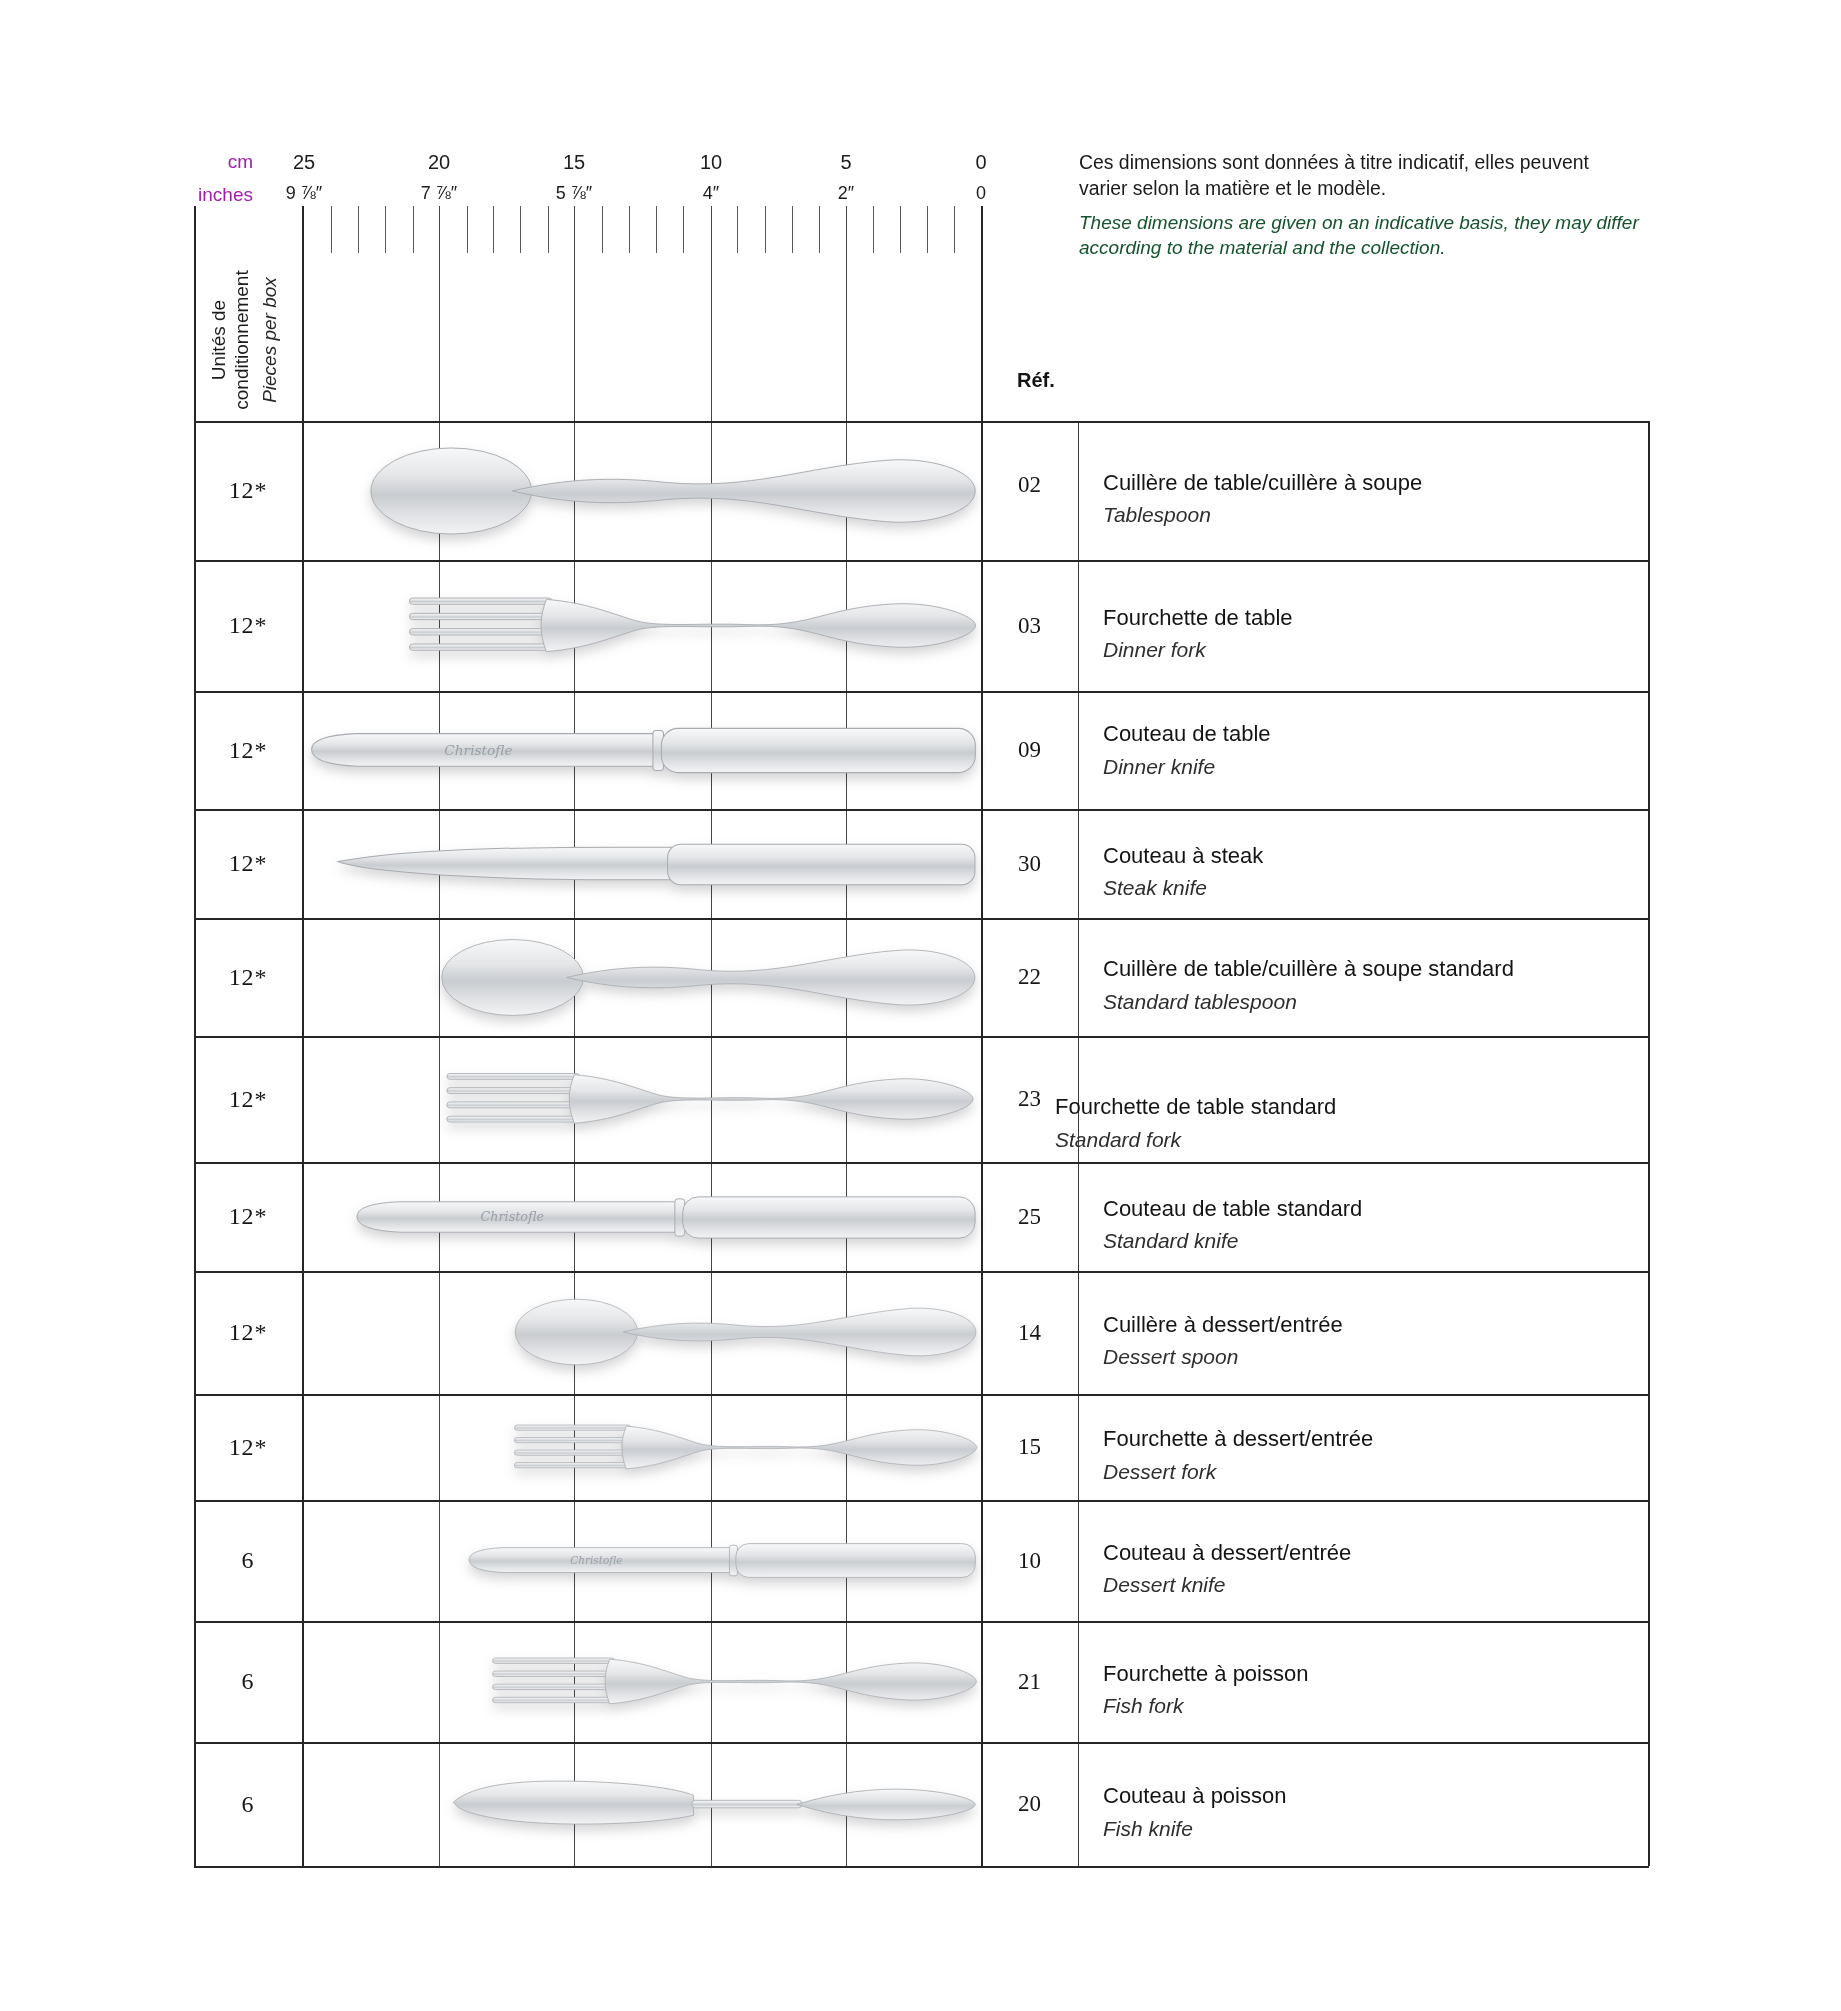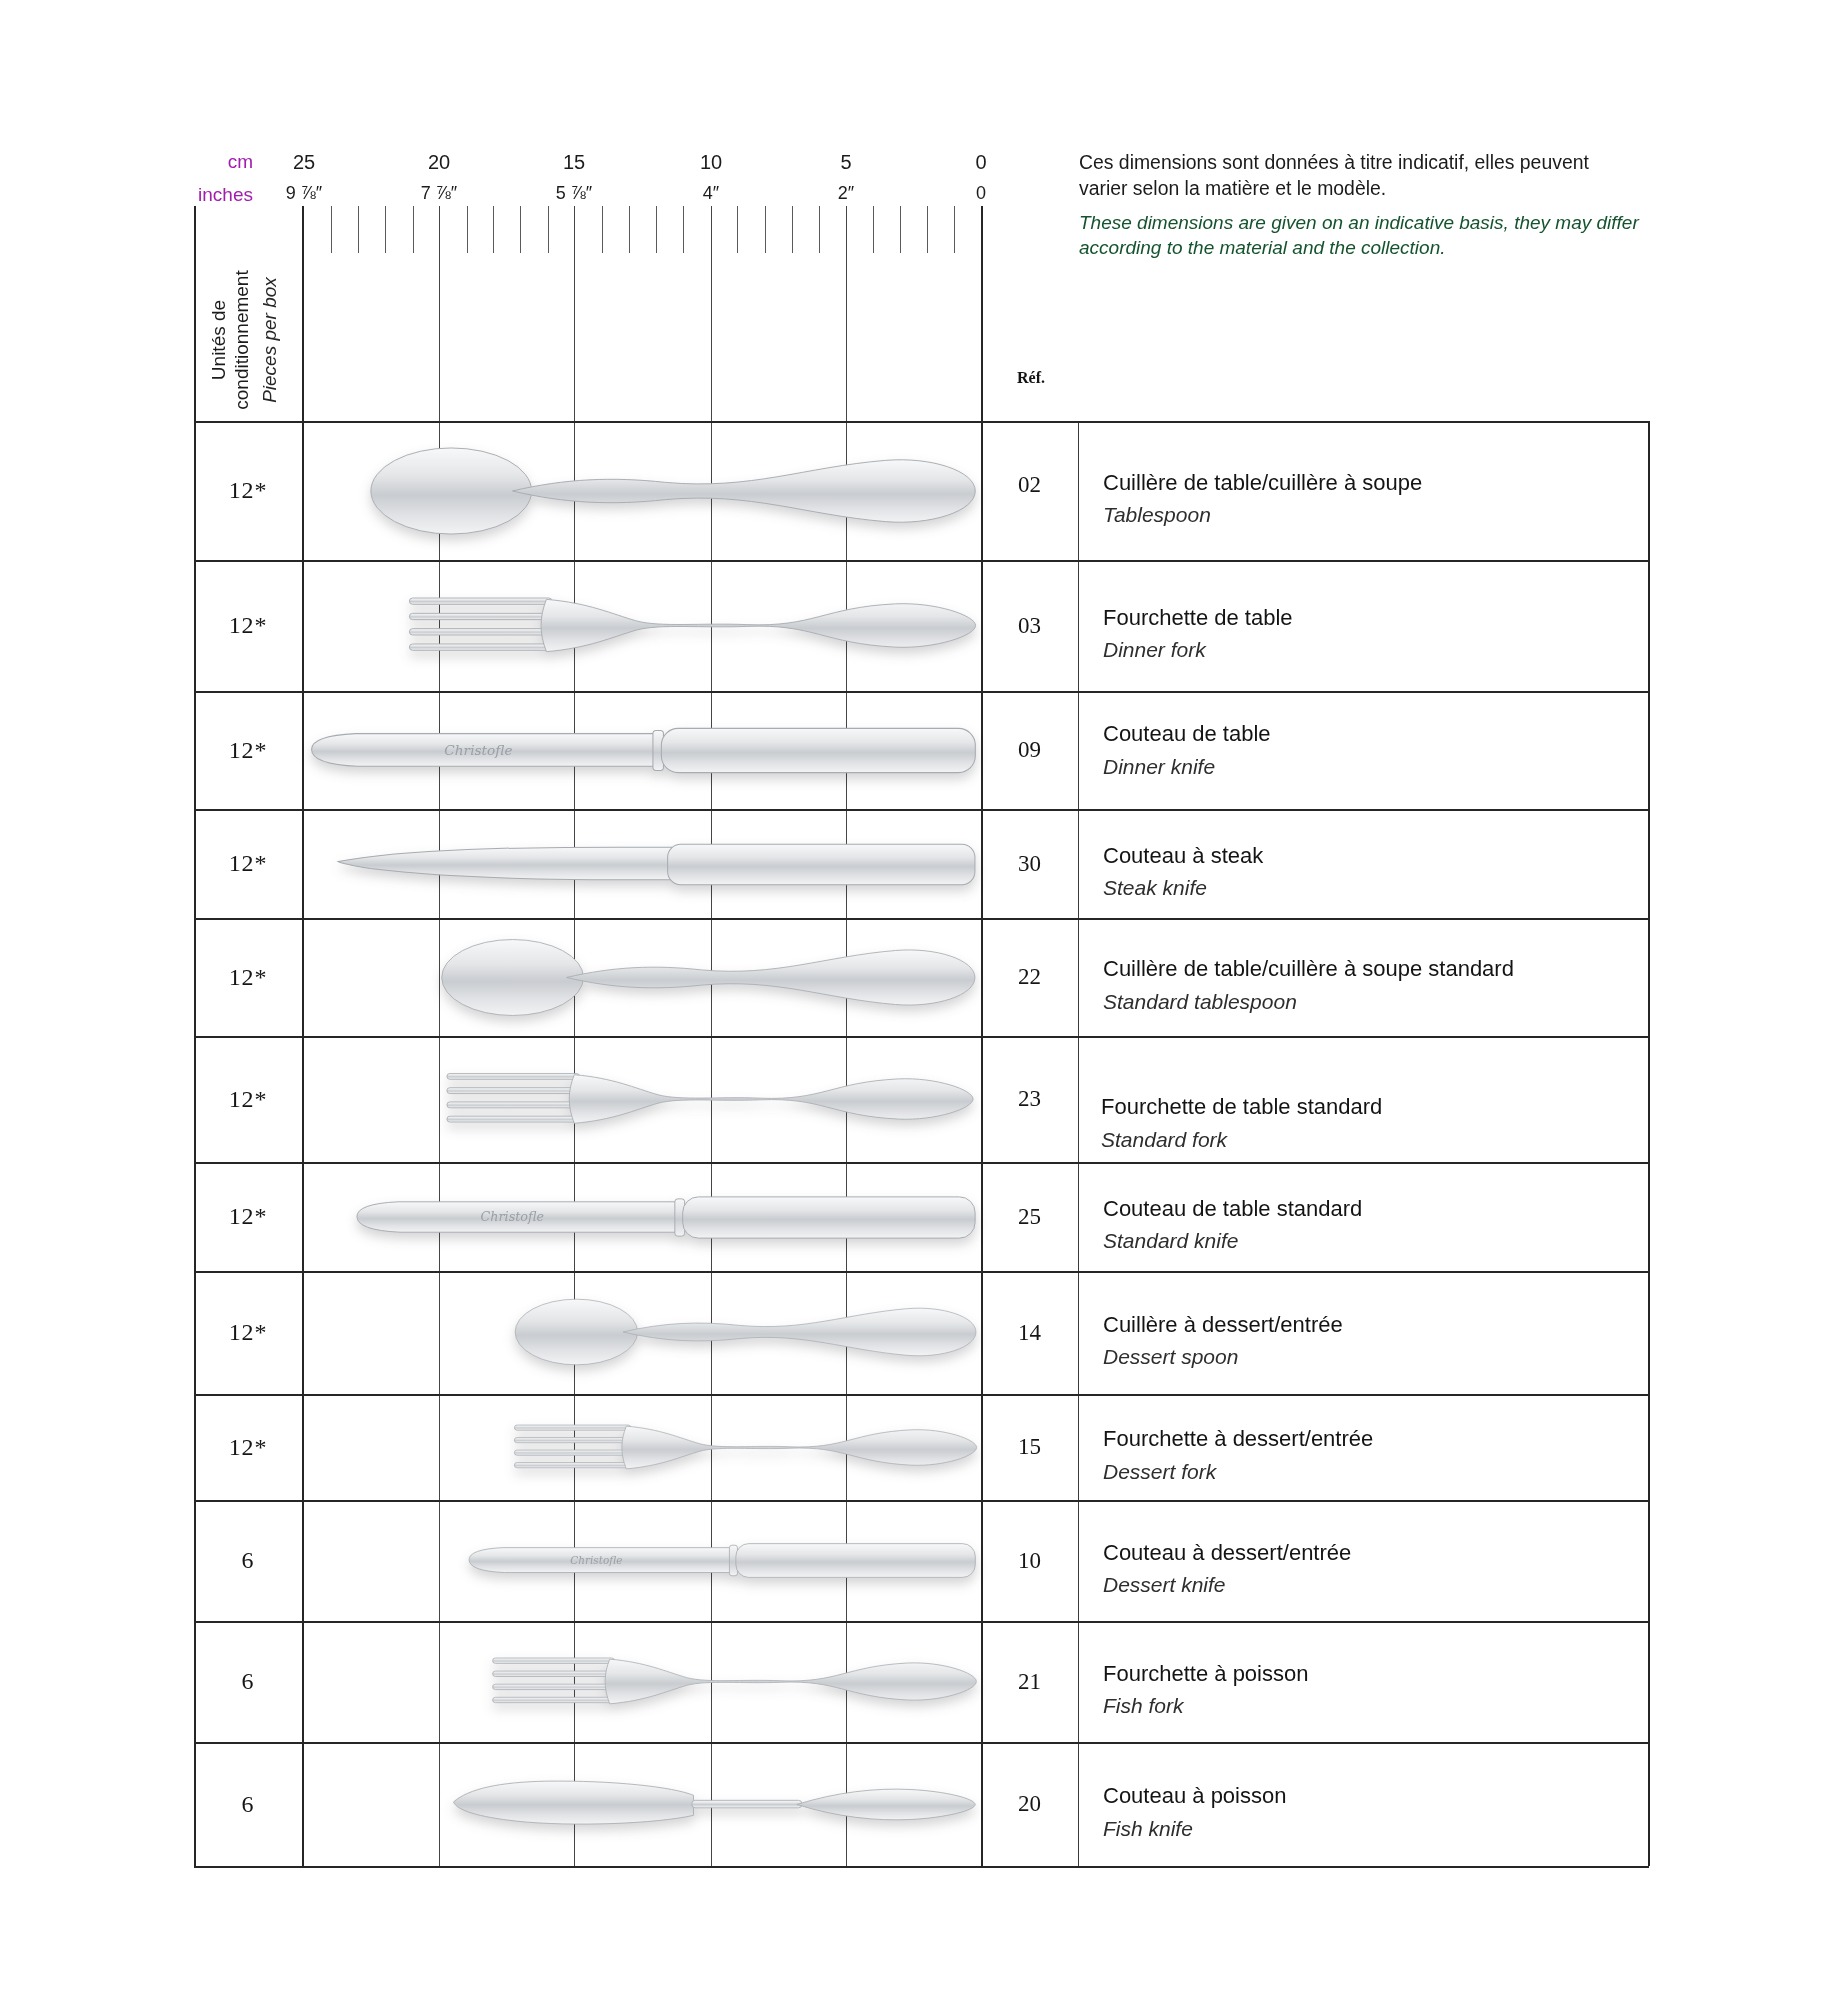--- a/index.html
+++ b/index.html
@@ -16,22 +16,22 @@
   .rlabel{position:absolute;transform:translateX(-50%);font-size:20px;color:#1c1c1c;white-space:nowrap;}
   .rlabel.in{font-size:18px;}
   .unitlabel{position:absolute;width:68px;text-align:right;font-size:19px;color:#a21caf;}
   .note{position:absolute;left:1079px;top:150px;width:662px;}
   .note .fr{margin:0;font-size:19.4px;line-height:25.6px;white-space:pre-line;color:#1b1b1b;}
   .note .en{margin:8.5px 0 0;font-size:19px;line-height:25.6px;white-space:pre-line;font-style:italic;color:#14532d;}
   .vlabel-wrap{position:absolute;left:207px;top:467px;width:0;height:0;}
   .vlabel{transform:rotate(-90deg);transform-origin:0 0;width:254px;display:flex;flex-direction:column;align-items:center;}
   .vlabel .fr{font-size:19px;line-height:23px;white-space:pre-line;text-align:center;color:#1b1b1b;}
   .vlabel .en{font-size:19px;font-style:italic;margin-top:5.7px;color:#272727;}
-  .refhdr{position:absolute;left:1017px;top:369px;font-family:Liberation Serif, serif;
-          font-weight:bold;font-size:16px;color:#141414;}
+  .refhdr{position:absolute;left:1017px;top:369px;font-family:Liberation Sans, sans-serif;
+          font-weight:bold;font-size:20px;color:#141414;}
   .item{position:absolute;filter:drop-shadow(0 6.6px 5.7px rgba(40,40,48,.20));}
   .engraving-text{font-family:"DejaVu Serif","Liberation Serif",serif;font-style:italic;font-size:13px;fill:#9aa0a6;}
 </style>
 </head>
 <body>
 
 <div class="canvas">
 
   <svg width="0" height="0" style="position:absolute" aria-hidden="true">
     <defs>
@@ -205,21 +205,21 @@
       <div class="cell refnum num" style="left: 981px; top: 918px; width: 97px; height: 118px;">22</div>
       <div class="desc" style="left: 1103px; top: 918px; width: 530px; height: 118px;">
         <span class="fr">Cuillère de table/cuillère à soupe standard</span>
         <span class="en">Standard tablespoon</span>
       </div>
       <div class="cell qty num" style="left: 194px; top: 1036px; width: 108px; height: 126px;">12*</div>
       <svg class="item" viewBox="0 0 640 74" width="542" height="62" style="left: 439px; top: 1068px;">
         <use href="#sym-fork"></use>
       </svg>
       <div class="cell refnum num" style="left: 981px; top: 1036px; width: 97px; height: 126px;">23</div>
-      <div class="desc" style="left: 1101px; top: 1036px; width: 530px; height: 158px; justify-content: center;">
+      <div class="desc" style="left: 1055px; top: 1036px; width: 530px; height: 158px; justify-content: center;">
         <span class="fr">Fourchette de table standard</span>
         <span class="en">Standard fork</span>
       </div>
       <div class="cell qty num" style="left: 194px; top: 1162px; width: 108px; height: 109px;">12*</div>
       <svg class="item" viewBox="0 0 640 56" width="628" height="55" style="left: 353px; top: 1190px;">
         <use href="#sym-knife"></use>
       </svg>
       <div class="cell refnum num" style="left: 981px; top: 1162px; width: 97px; height: 109px;">25</div>
       <div class="desc" style="left: 1103px; top: 1162px; width: 530px; height: 109px;">
         <span class="fr">Couteau de table standard</span>

